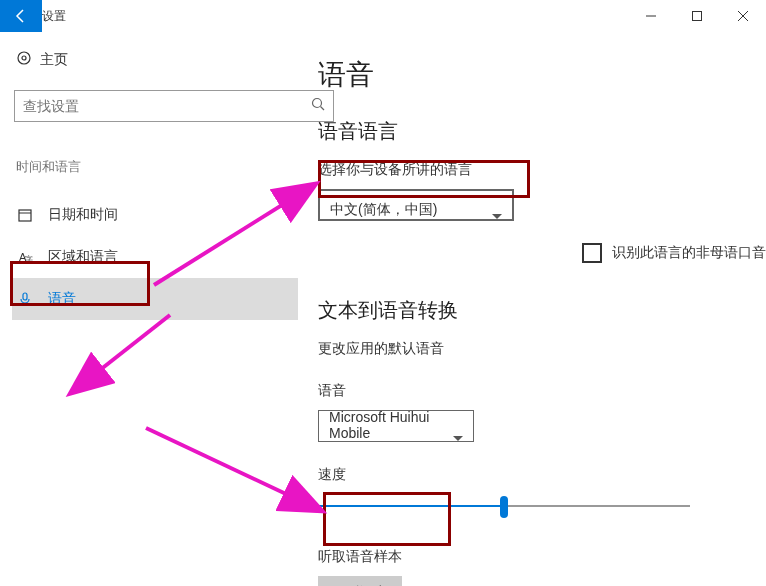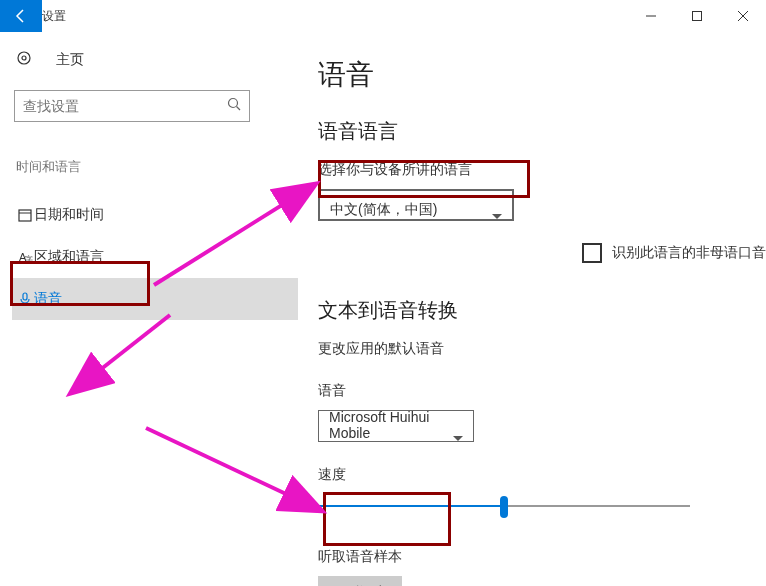--- a/index.html
+++ b/index.html
@@ -7,31 +7,31 @@
     
     .titlebar { height: 32px; display: flex; align-items: center; }
     .back-btn { width: 42px; height: 32px; background: #0078d7; display: flex; align-items: center; justify-content: center; color: #fff; }
     .titlebar-title { margin-left: 0; font-size: 12px; color: #333; }
     .window-controls { margin-left: auto; display: flex; }
     .window-controls > div { width: 46px; height: 32px; display: flex; align-items: center; justify-content: center; font-size: 11px; color: #333; }
     
     .content { display: flex; height: calc(586px - 32px); }
     
     .sidebar { width: 300px; padding: 18px 14px 0 14px; }
-    .home-row { display: flex; align-items: center; gap: 24px; margin-bottom: 20px; padding-left: 2px; }
+    .home-row { display: flex; align-items: center; gap: 8px; margin-bottom: 20px; padding-left: 2px; }
     .home-row .icon { color: #333; }
     .home-label { font-size: 14px; color: #333; }
     
-    .search-box { display: flex; align-items: center; border: 1px solid #999; height: 32px; padding: 0 8px; margin-bottom: 36px; width: 236px; }
+    .search-box { display: flex; align-items: center; border: 1px solid #999; height: 32px; padding: 0 8px; margin-bottom: 36px; width: 320px; }
     .search-input { flex: 1; border: none; outline: none; font-size: 14px; color: #666; background: transparent; }
     .search-icon { color: #666; }
     
     .category-label { font-size: 13px; color: #737373; margin-bottom: 18px; padding-left: 2px; }
     
-    .nav-item { display: flex; align-items: center; gap: 0; height: 42px; padding-left: 4px; font-size: 14px; color: #333; width: 286px; margin-left: -2px; text-align: right; }
+    .nav-item { display: flex; align-items: center; gap: 14px; height: 42px; padding-left: 4px; font-size: 14px; color: #333; width: 286px; margin-left: -2px; text-align: right; }
     .nav-item.active { background: #dcdcdc; color: #0078d7; }
     .nav-item.active .icon { color: #0078d7; }
     .nav-item .icon { width: 18px; display: flex; justify-content: center; color: #333; }
     
     .main { flex: 1; padding: 24px 0 0 18px; }
     .page-title { font-size: 28px; font-weight: 400; color: #222; margin-bottom: 24px; }
     .section-title { font-size: 20px; font-weight: 400; color: #222; margin-bottom: 16px; }
     .field-label { font-size: 14px; color: #333; margin-bottom: 10px; }
     
     .dropdown { display: flex; align-items: flex-end; justify-content: space-between; border: 2px solid #666; height: 32px; padding: 0 10px; font-size: 14px; color: #333; }

